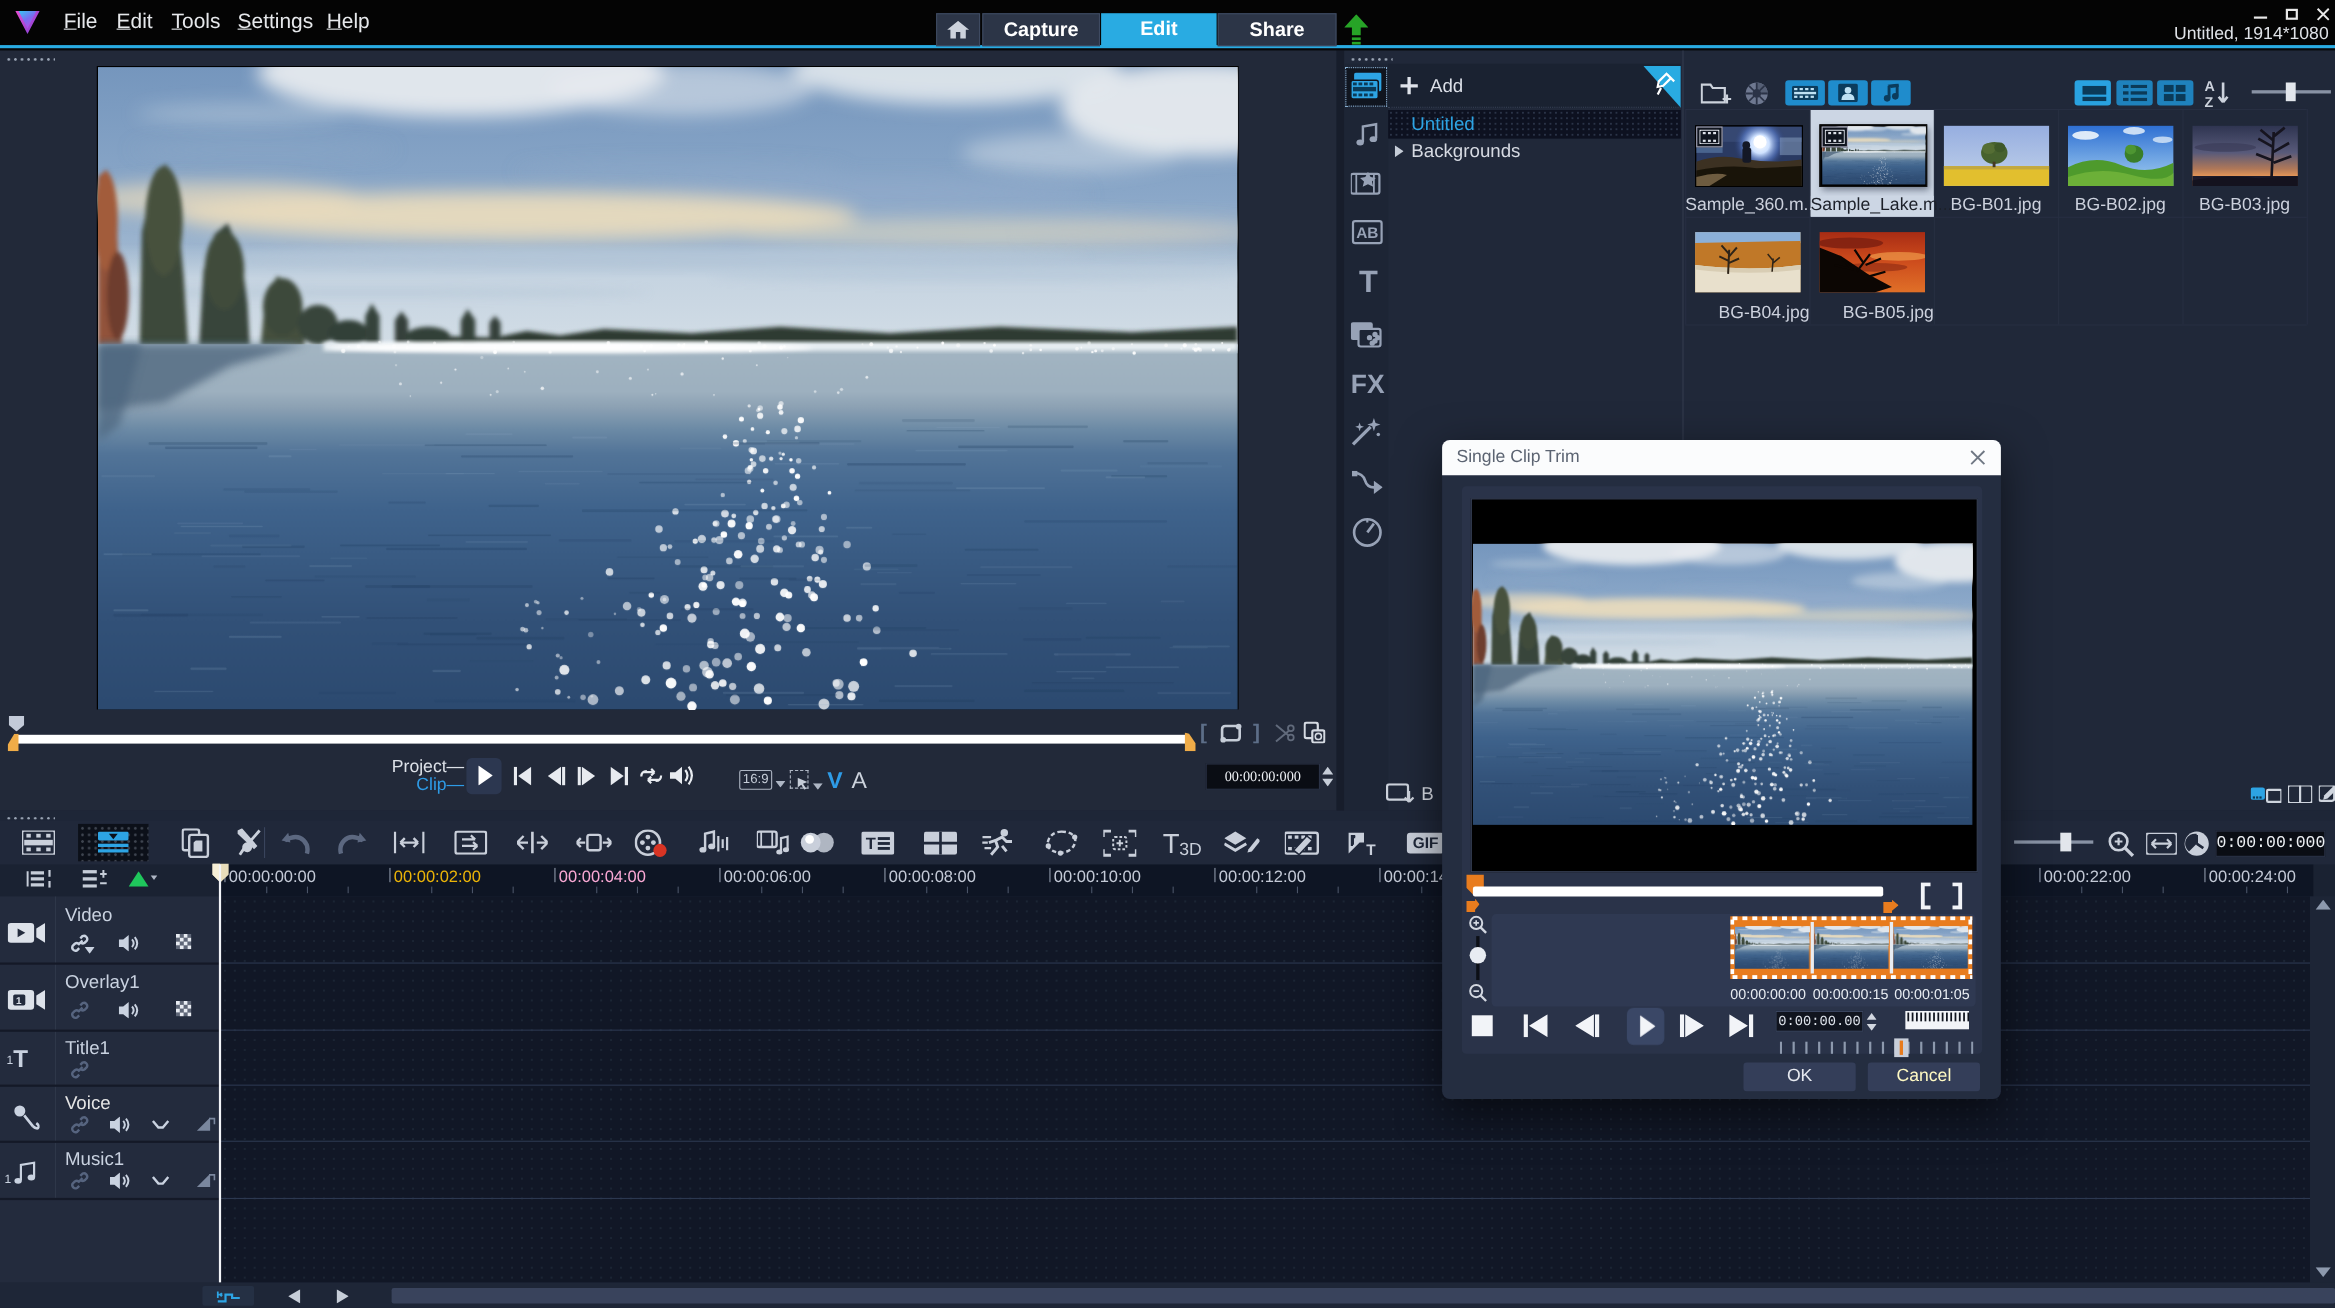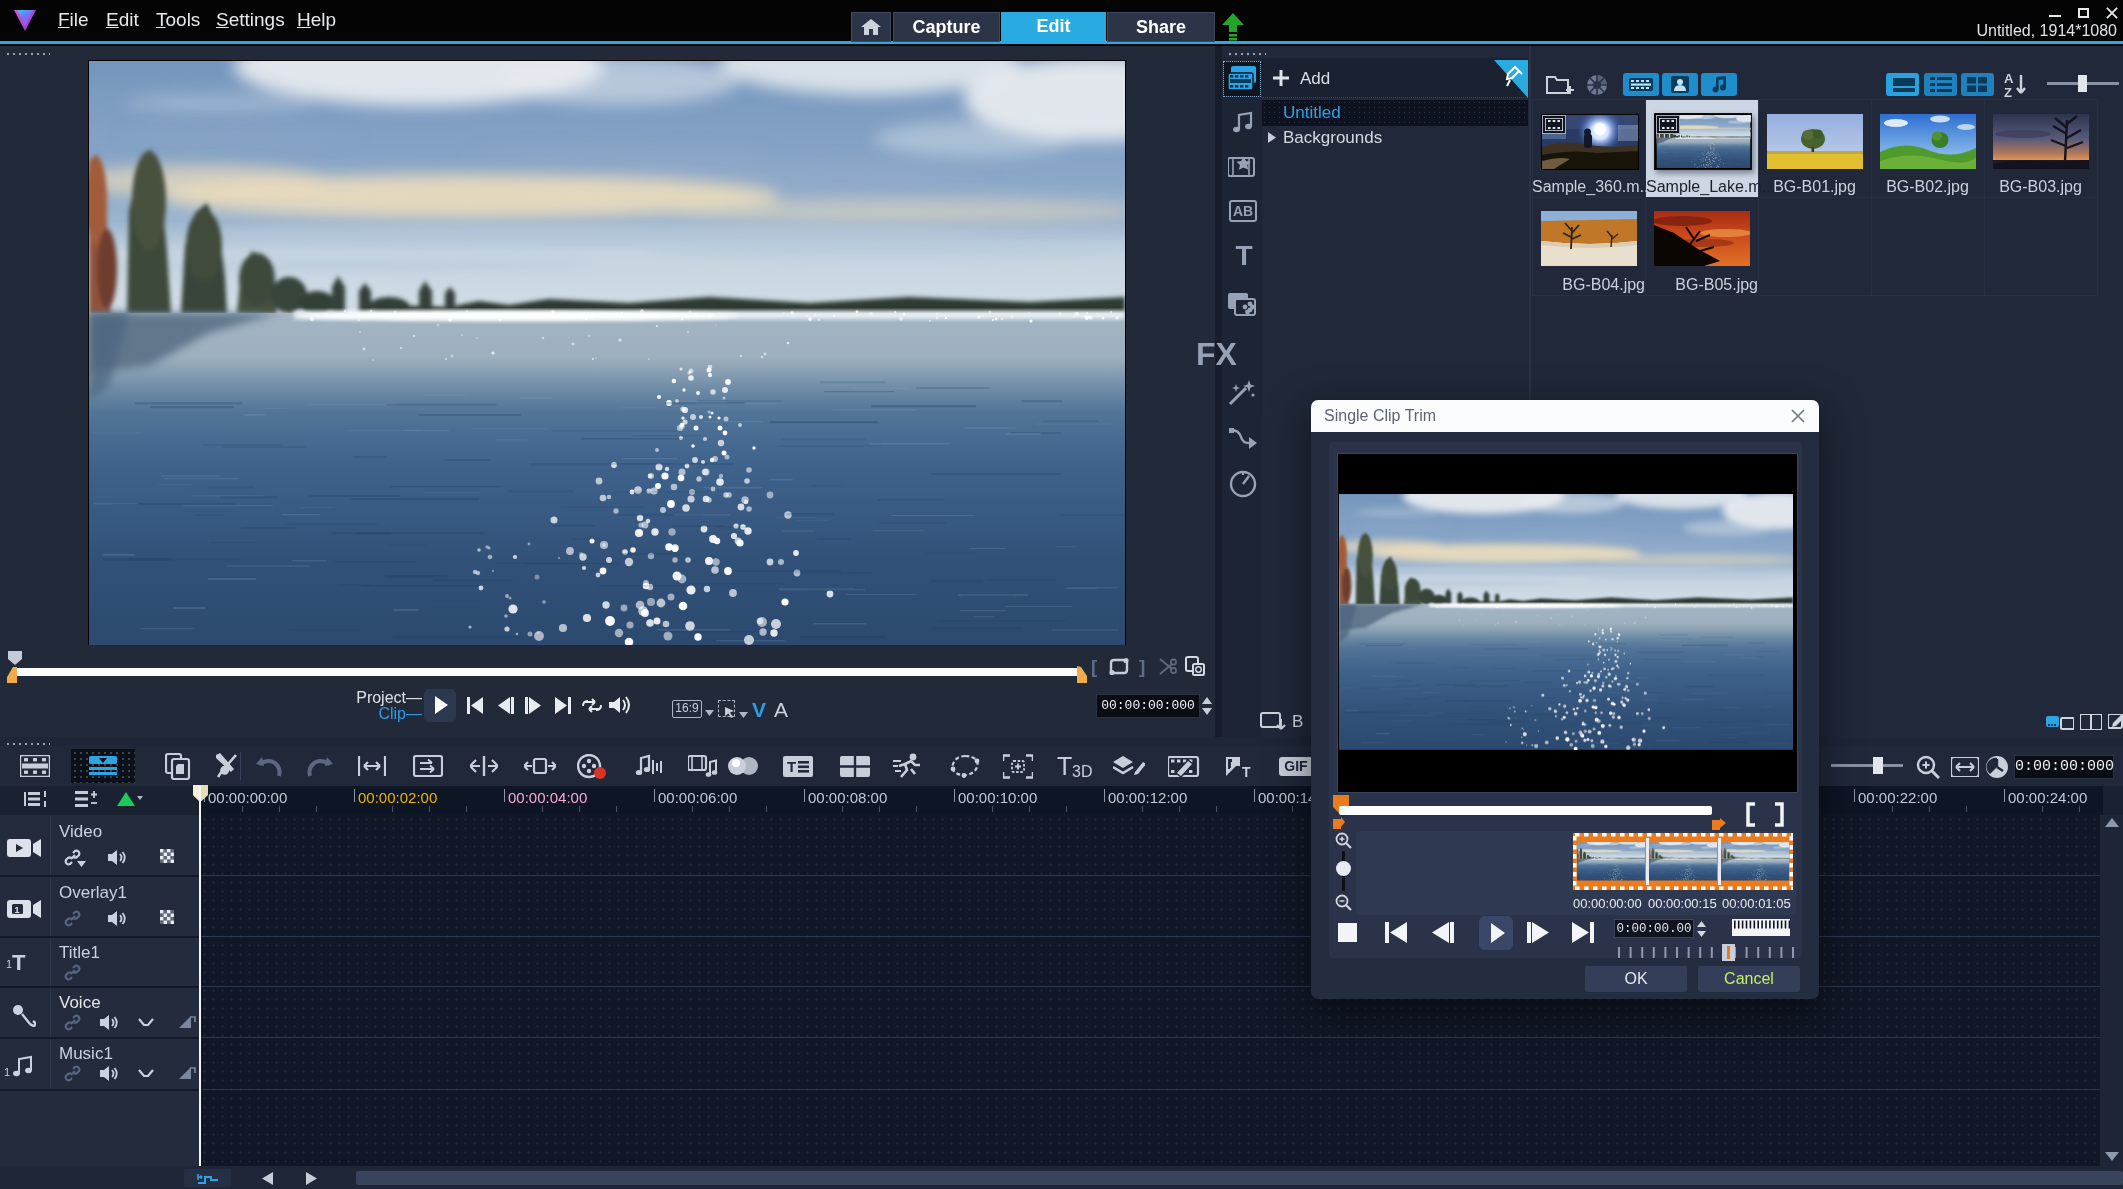--- a/index.html
+++ b/index.html
@@ -687,21 +687,21 @@
 <div class="abs" style="left:718px;top:700px;width:17px;height:17px;border:1.6px dashed #aeb6c4"></div>
 <svg class="abs" style="left:725px;top:707px" width="10" height="11" viewBox="0 0 10 11">
     <path d="M0,0 L9,4 L5,5.5 L8,10 L6,11 L3.5,6.5 L0,9 Z" fill="#c6cdd8"></path>
   </svg>
 <svg class="abs" style="left:739px;top:712px" width="9" height="6" viewBox="0 0 9 6">
     <path d="M0,0 L9,0 L4.5,6 Z" fill="#aeb6c4"></path>
   </svg>
 <div class="abs" style="left:752px;top:698px;width:20px;height:20px;color:#2e9be6;font-size:21px;font-weight:bold">V</div>
 <div class="abs" style="left:774px;top:698px;width:20px;height:20px;color:#ccd2dc;font-size:21px">A</div>
 
-<div class="abs" style="left:1096px;top:694px;width:104px;height:24px;background:#0a0d14;border:1px solid #2a3246;color:#eef1f5;font-size:13px;font-family:Liberation Mono, monospace;text-align:center;line-height:22px;letter-spacing:0.5px;letter-spacing:0px">00:00:00:000</div>
+<div class="abs" style="left:1096px;top:694px;width:104px;height:24px;background:#0a0d14;border:1px solid #2a3246;color:#eef1f5;font-size:13px;font-family:Liberation Serif, serif;text-align:center;line-height:22px;letter-spacing:0.5px;letter-spacing:0px">00:00:00:000</div>
 <svg class="abs" style="left:1202px;top:697px" width="10" height="18" viewBox="0 0 10 18">
  <path d="M0,7 L10,7 L5,0 Z" fill="#c6cdd8"></path>
     <path d="M0,11 L10,11 L5,18 Z" fill="#c6cdd8"></path>
 </svg>
 
 <div class="abs" style="left:1215px;top:46px;width:7px;height:691px;background:#171d2b"></div>
 <div class="abs" style="left:1222px;top:46px;width:901px;height:691px;background:#202839"></div>
 <div class="abs dots" style="left:1226px;top:50px;width:40px;height:6px"></div>
 
 <div class="abs" style="left:1222px;top:58px;width:40px;height:679px;background:#1d2535"></div>
@@ -735,21 +735,21 @@
 <div class="abs" style="left:1231px;top:243px;width:26px;height:26px;color:#97a2b6;font-weight:bold;font-size:28px;text-align:center;line-height:26px">T</div>
 <svg class="abs" style="left:1228px;top:291px" width="30" height="27" viewBox="0 0 30 27">
  <rect x="0" y="2" width="20" height="16" rx="2" fill="#97a2b6"></rect>
  <rect x="7" y="8" width="20" height="16" rx="2" fill="#1d2535" stroke="#97a2b6" stroke-width="2"></rect>
  <circle cx="17" cy="16" r="2.4" fill="#97a2b6"></circle>
     <circle cx="22" cy="13" r="2.4" fill="#97a2b6"></circle>
     <circle cx="22" cy="19" r="2.4" fill="#97a2b6"></circle>
     <circle cx="19.5" cy="21" r="2.4" fill="#97a2b6"></circle>
     <circle cx="24.5" cy="16" r="2.4" fill="#97a2b6"></circle>
 </svg>
-<div class="abs" style="left:1196px;top:336px;width:32px;height:24px;color:#97a2b6;font-weight:bold;font-size:32px;letter-spacing:0px">FX</div>
+<div class="abs" style="left:1228px;top:336px;width:32px;height:24px;color:#97a2b6;font-weight:bold;font-size:24px;letter-spacing:0px">FX</div>
 <svg class="abs" style="left:1228px;top:378px" width="28" height="28" viewBox="0 0 28 28">
  <path d="M2,26 L18,10" stroke="#97a2b6" stroke-width="3"></path>
  <path d="M21,2 L22.5,6.5 L27,8 L22.5,9.5 L21,14 L19.5,9.5 L15,8 L19.5,6.5 Z" fill="#97a2b6"></path>
  <path d="M8,6 L9,9 L12,10 L9,11 L8,14 L7,11 L4,10 L7,9 Z" fill="#97a2b6"></path>
  <circle cx="25" cy="17" r="1.6" fill="#97a2b6"></circle>
 </svg>
 <svg class="abs" style="left:1229px;top:428px" width="28" height="24" viewBox="0 0 28 24">
  <path d="M2,2 Q10,2 12,9 Q14,16 22,15" stroke="#97a2b6" stroke-width="2.4" fill="none"></path>
  <path d="M20,9 L28,15 L20,21 Z" fill="#97a2b6"></path>
  <rect x="0" y="0" width="5" height="5" fill="#97a2b6"></rect>
@@ -1585,13 +1585,13 @@
     <rect x="116.0" y="3" width="2" height="11" fill="#8d99ad"></rect>
     <rect x="127.6" y="3" width="2" height="11" fill="#8d99ad"></rect>
     <rect x="139.2" y="3" width="2" height="11" fill="#8d99ad"></rect>
     <rect x="150.79999999999998" y="3" width="2" height="11" fill="#8d99ad"></rect>
     <rect x="162.4" y="3" width="2" height="11" fill="#8d99ad"></rect>
     <rect x="174.0" y="3" width="2" height="11" fill="#8d99ad"></rect>
   </svg>
 <div class="abs" style="left:1722px;top:944px;width:13px;height:17px;background:#c9cfda"></div>
 <div class="abs" style="left:1727px;top:946px;width:3px;height:13px;background:#e87c1e"></div>
 <div class="abs" style="left:1585px;top:966px;width:102px;height:26px;background:#343e59;border-radius:3px;color:#e6e9f0;font-size:16px;text-align:center;line-height:25px">OK</div>
-<div class="abs" style="left:1698px;top:966px;width:102px;height:26px;background:#343e59;border-radius:3px;color:#bef264;font-size:16px;text-align:center;line-height:25px">Cancel</div>
+<div class="abs" style="left:1698px;top:966px;width:102px;height:26px;background:#343e59;border-radius:3px;color:#fef9c3;font-size:16px;text-align:center;line-height:25px">Cancel</div>
 
 </body></html>

